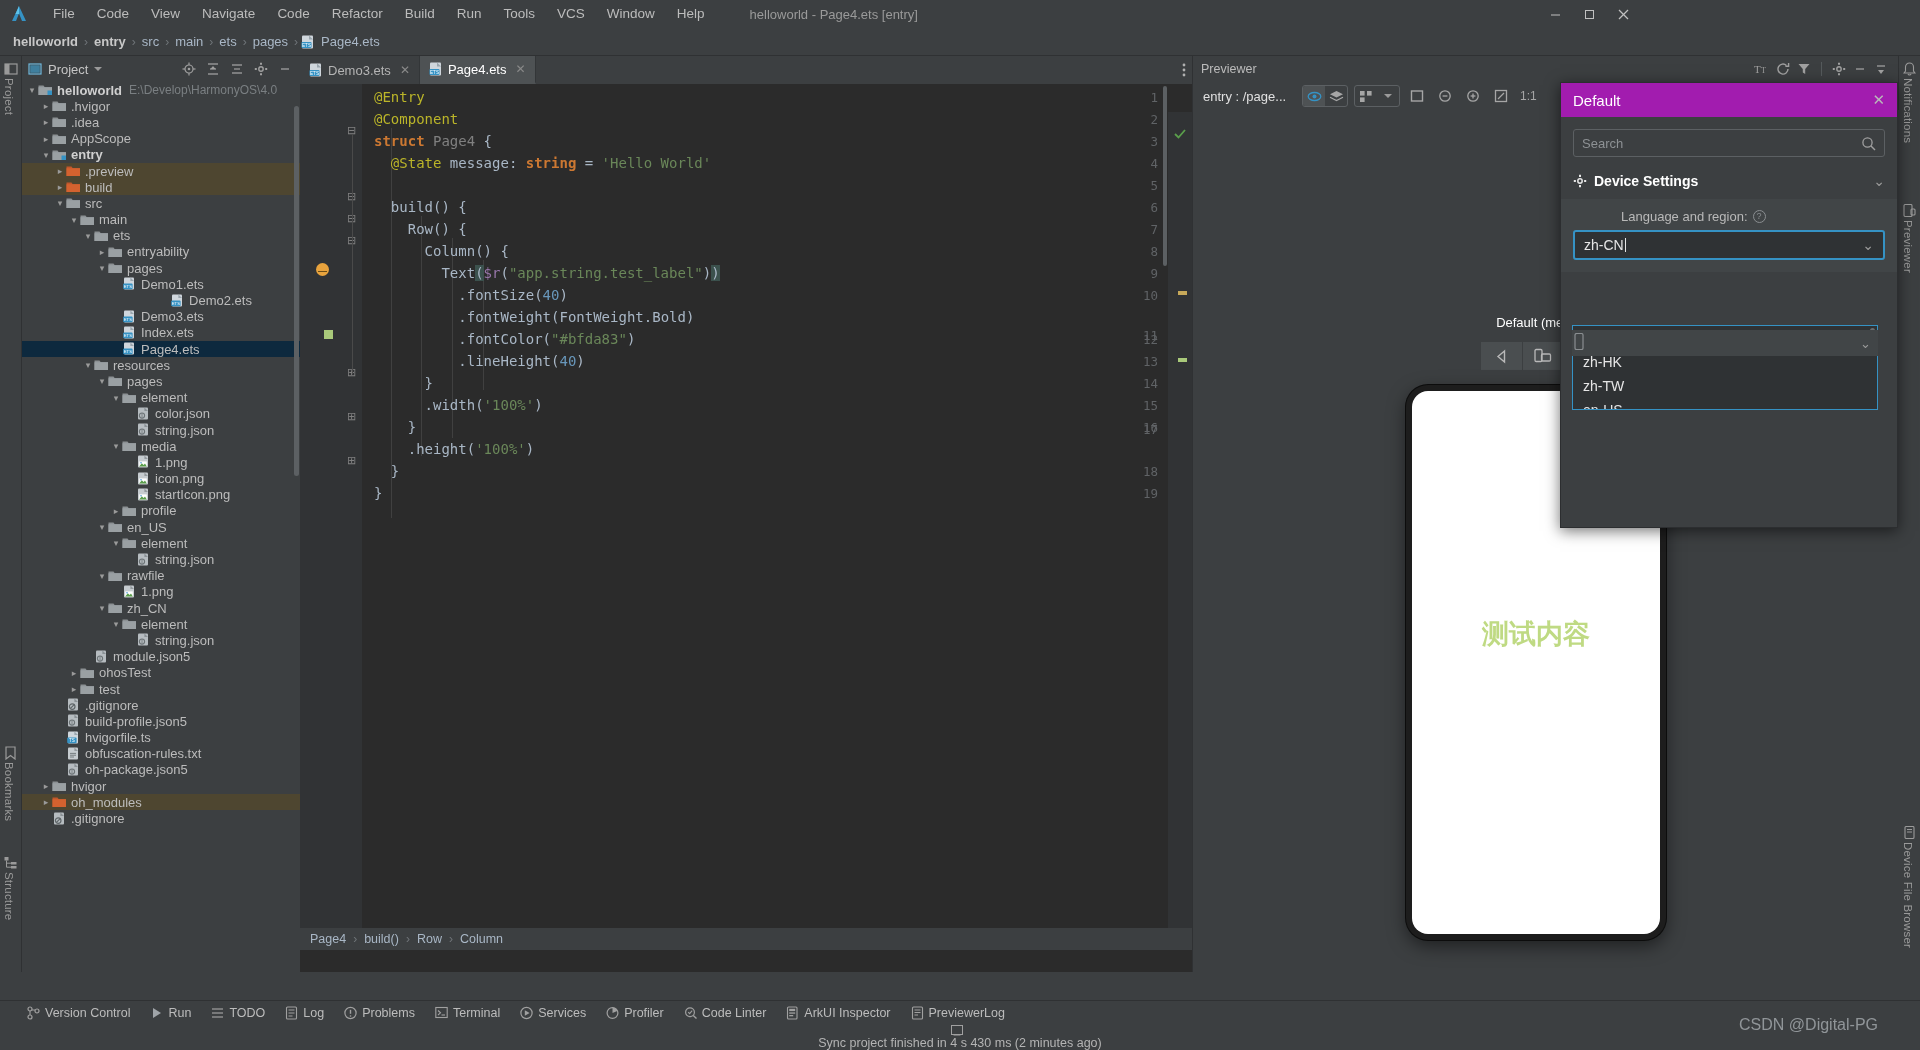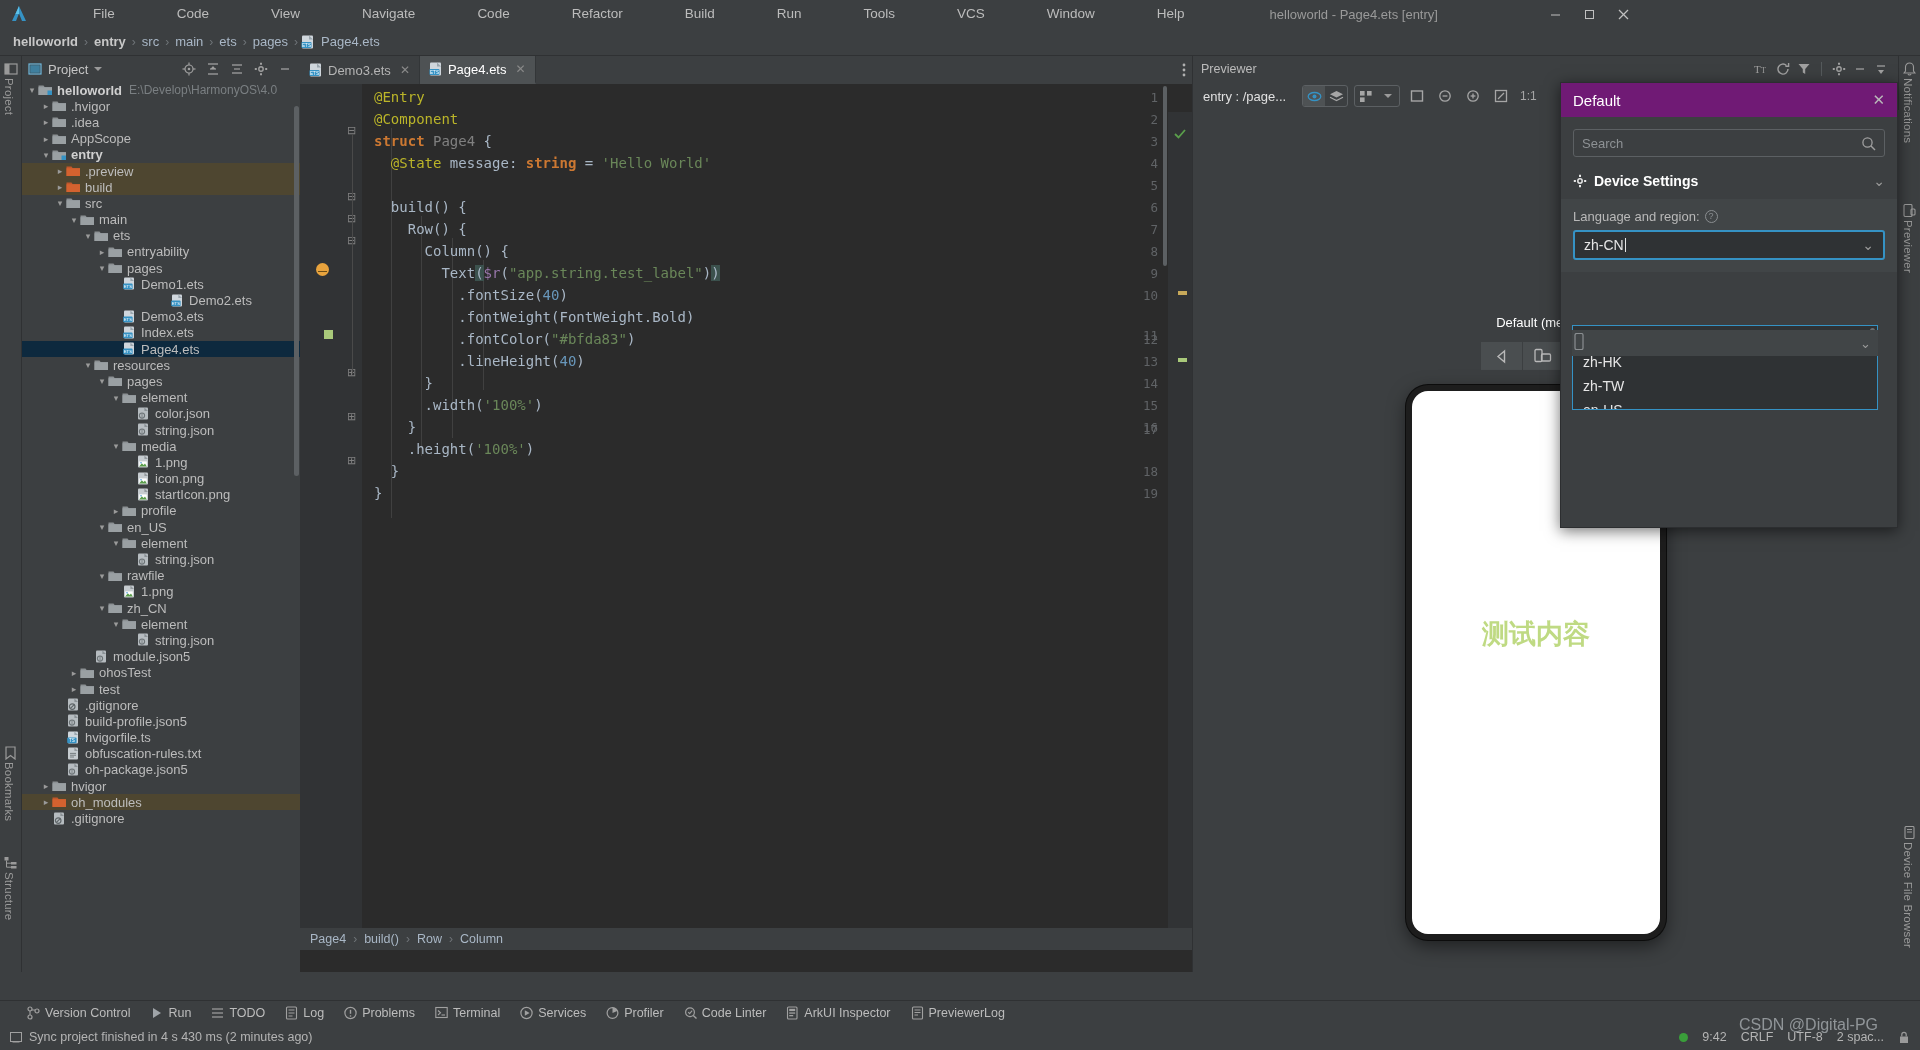--- a/index.html
+++ b/index.html
@@ -9,21 +9,21 @@
     background:#3c3f41;
     font-family:"Liberation Sans", sans-serif;
     font-size:14px; color:#bbbbbb;
     -webkit-font-smoothing:antialiased;
   }
   .app { position:relative; width:1920px; height:1050px; background:#3c3f41; }
 
   
   .menubar {
     position:absolute; left:0; top:0; width:1640px; height:28px;
-    background:#3c3f41; display:flex; align-items:center; padding-left:8px;gap:40px;
+    background:#3c3f41; display:flex; align-items:center; padding-left:8px;
   }
   .logo { width:22px; height:22px; margin-right:12px; display:flex; align-items:center; justify-content:center; }
   .menuitem { padding:0 11px; height:28px; line-height:28px; font-size:13.5px; color:#bcbcbc; cursor:default; }
   .wintitle { margin-left:34px; font-size:13px; color:#9a9a9a; }
   .wincontrols { position:absolute; right:0; top:0; height:28px; display:flex; }
   .winbtn { width:34px; height:28px; display:flex; align-items:center; justify-content:center; color:#c0c0c0; font-size:13px; }
 
   
   .navbar {
     position:absolute; left:0; top:28px; width:1920px; height:28px;
@@ -127,33 +127,33 @@
     box-shadow:0 0 0 1px #0c0c0c, 0 6px 18px rgba(0,0,0,.5); padding:6px;
   }
   .phonescreen { width:100%; height:100%; background:#ffffff; border-radius:16px; position:relative; overflow:hidden; }
   .phonetext { position:absolute; width:100%; text-align:center; font-weight:bold; color:#bfda83; font-family:"DejaVu Sans", sans-serif; }
 
   
   .flyout {
     position:absolute; left:1560px; top:82px; width:338px; height:446px;
     background:#3c3f41; border:1px solid #2c2e30; box-shadow:0 3px 14px rgba(0,0,0,.55);
   }
-  .flyhdr { height:34px; background:#701a75; display:flex; align-items:center; padding:0 12px; }
+  .flyhdr { height:34px; background:#a21caf; display:flex; align-items:center; padding:0 12px; }
   .flytitle { font-size:15px; color:#ffffff; }
   .flyclose { margin-left:auto; color:#b9b9b9; font-size:15px; }
   .flybody { padding:12px; }
   .searchbox {
     height:28px; border:1px solid #5c6063; border-radius:3px; display:flex; align-items:center;
     padding:0 8px; background:#3c3f41; color:#8d9194; font-size:13px;
   }
   .searchbox .mag { margin-left:auto; color:#a0a0a0; }
   .sect { display:flex; align-items:center; gap:7px; margin-top:16px; font-size:14px; color:#ffffff; font-weight:bold; }
   .sect .chev { margin-left:auto; color:#9a9a9a; font-weight:normal; }
   .fieldwrap { background:#414547; margin:10px -12px 0 -12px; padding:10px 12px 12px 12px; }
-  .fieldlabel { font-size:13px; color:#b9b9b9; margin-bottom:6px; display:flex; align-items:center; gap:5px; }
+  .fieldlabel { font-size:13px; color:#b9b9b9; margin-bottom:6px; display:flex; align-items:center; gap:5px;margin-left:48px; }
   .helpq { width:13px;height:13px;border:1px solid #8a8e91;border-radius:50%;font-size:9px;line-height:11px;text-align:center;color:#8a8e91; }
   .selectbox {
     height:30px; border:2px solid #3592c4; border-radius:3px; background:#2f3234;
     display:flex; align-items:center; padding:0 9px; font-size:14px; color:#e6e6e6;
   }
   .selectbox .chev { margin-left:auto; color:#9a9a9a; }
   .caretbar { display:inline-block; width:1px; height:14px; background:#e6e6e6; margin-left:1px; vertical-align:-2px; }
   .dropdown {
     position:absolute; left:1572px; top:325px; width:306px; height:85px;
     background:#2f3234; border:1px solid #3592c4; overflow:hidden;
@@ -165,21 +165,21 @@
 
   
   .bottombar {
     position:absolute; left:0; bottom:26px; width:1920px; height:24px;
     background:#3c3f41; display:flex; align-items:center; padding-left:18px; gap:2px;
     border-top:1px solid #2f3133;
   }
   .bbitem { display:flex; align-items:center; gap:5px; padding:0 9px; height:24px; font-size:12.5px; color:#bcbcbc; }
   .statusbar {
     position:absolute; left:0; bottom:0; width:1920px; height:26px;
-    background:#3c3f41; display:flex; align-items:center; padding:0 10px; font-size:12.5px; color:#b4b4b4;
+    background:#3c3f41; display:flex; align-items:center; padding:0 10px; font-size:12.5px; color:#b4b4b4;flex-direction:column;
   }
   .statusright { margin-left:auto; display:flex; align-items:center; gap:14px; }
   .dotgreen { width:9px;height:9px;border-radius:50%;background:#3a9e3a; }
   .watermark {
     position:absolute; right:42px; bottom:16px; font-size:16px; color:#9fa4a8; opacity:.85;
     font-family:"Liberation Sans", sans-serif; pointer-events:none;
   }
   svg { display:block; }
 </style>
 </head>

